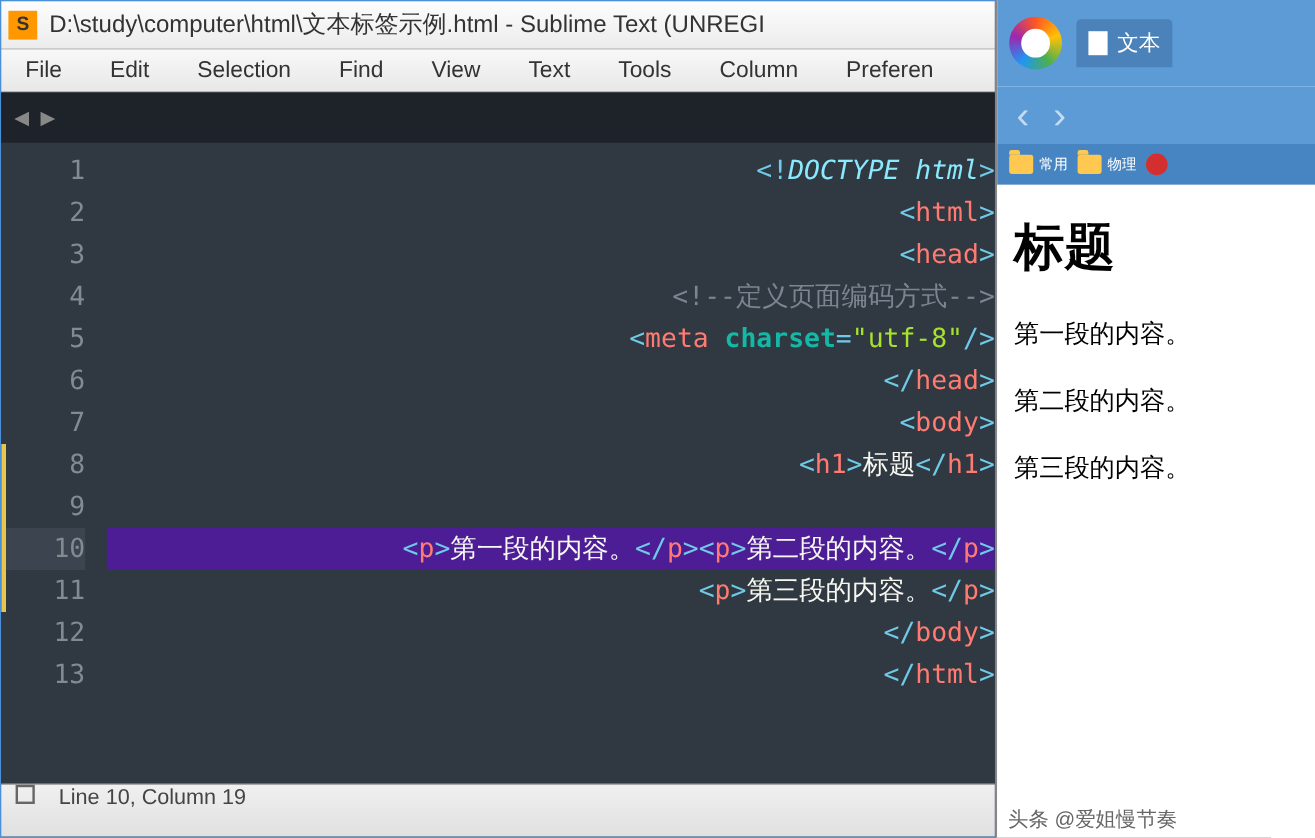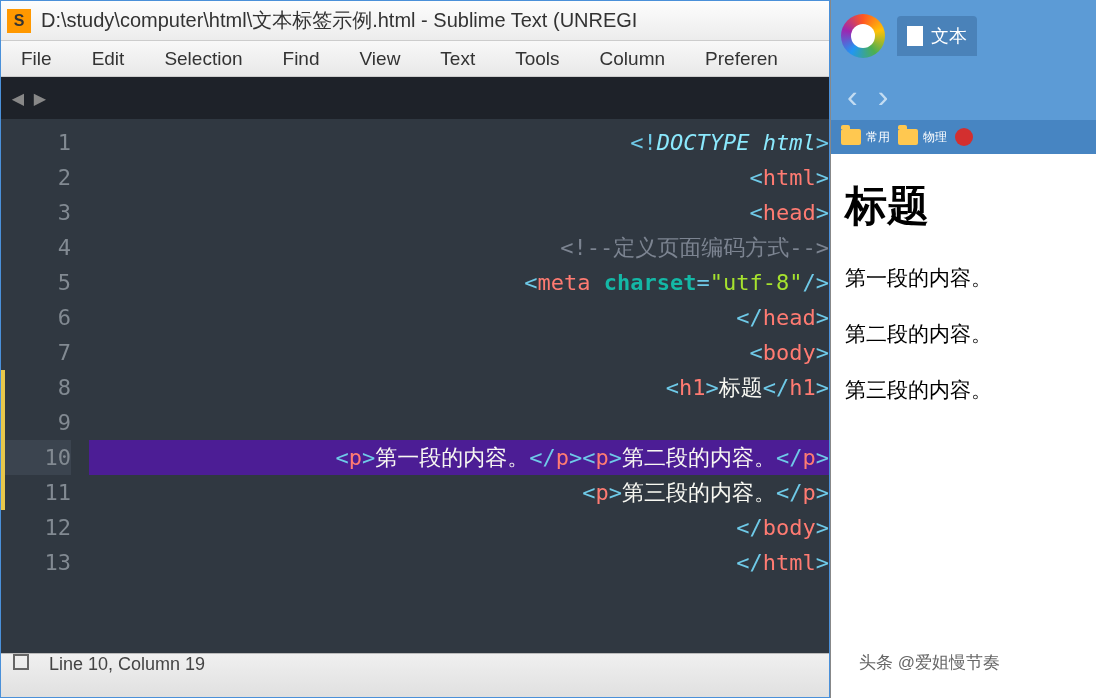--- a/index.html
+++ b/index.html
@@ -43,21 +43,21 @@
 .nav-row { height: 48px; background: #5c9bd6; display: flex; align-items: center; padding: 0 16px; gap: 20px; }
 .nav-btn { color: #c3dcf2; font-size: 32px; cursor: pointer; }
 .bookmarks { height: 34px; background: #4785c2; display: flex; align-items: center; padding: 0 10px; gap: 8px; color: #fff; font-size: 12px; }
 .folder-icon { width: 20px; height: 16px; background: #ffc850; border-radius: 2px; position: relative; }
 .folder-icon::before { content: ""; position: absolute; top: -4px; left: 0; width: 9px; height: 4px; background: #ffc850; border-radius: 2px 2px 0 0; }
 .bm-item { display: flex; align-items: center; gap: 5px; }
 .red-icon { width: 18px; height: 18px; background: #d32f2f; border-radius: 50%; }
 .page-content { flex: 1; background: #fff; padding: 24px 14px; }
 .page-content h1 { font-size: 42px; font-weight: bold; margin-bottom: 30px; }
 .page-content p { font-size: 21px; margin-bottom: 28px; }
-.attribution { position: absolute; bottom: 24px; left: 840px; font-size: 17px; color: #666; margin-left: 19px; }
+.attribution { position: absolute; bottom: 4px; left: 840px; font-size: 17px; color: #666; }
 </style>
 </head>
 <body>
 
 <div class="editor-panel">
   <div class="titlebar">
     <div class="app-icon">S</div>
     <div class="title-text">D:\study\computer\html\文本标签示例.html - Sublime Text (UNREGI</div>
   </div>
   <div class="menubar" id="menubar">

